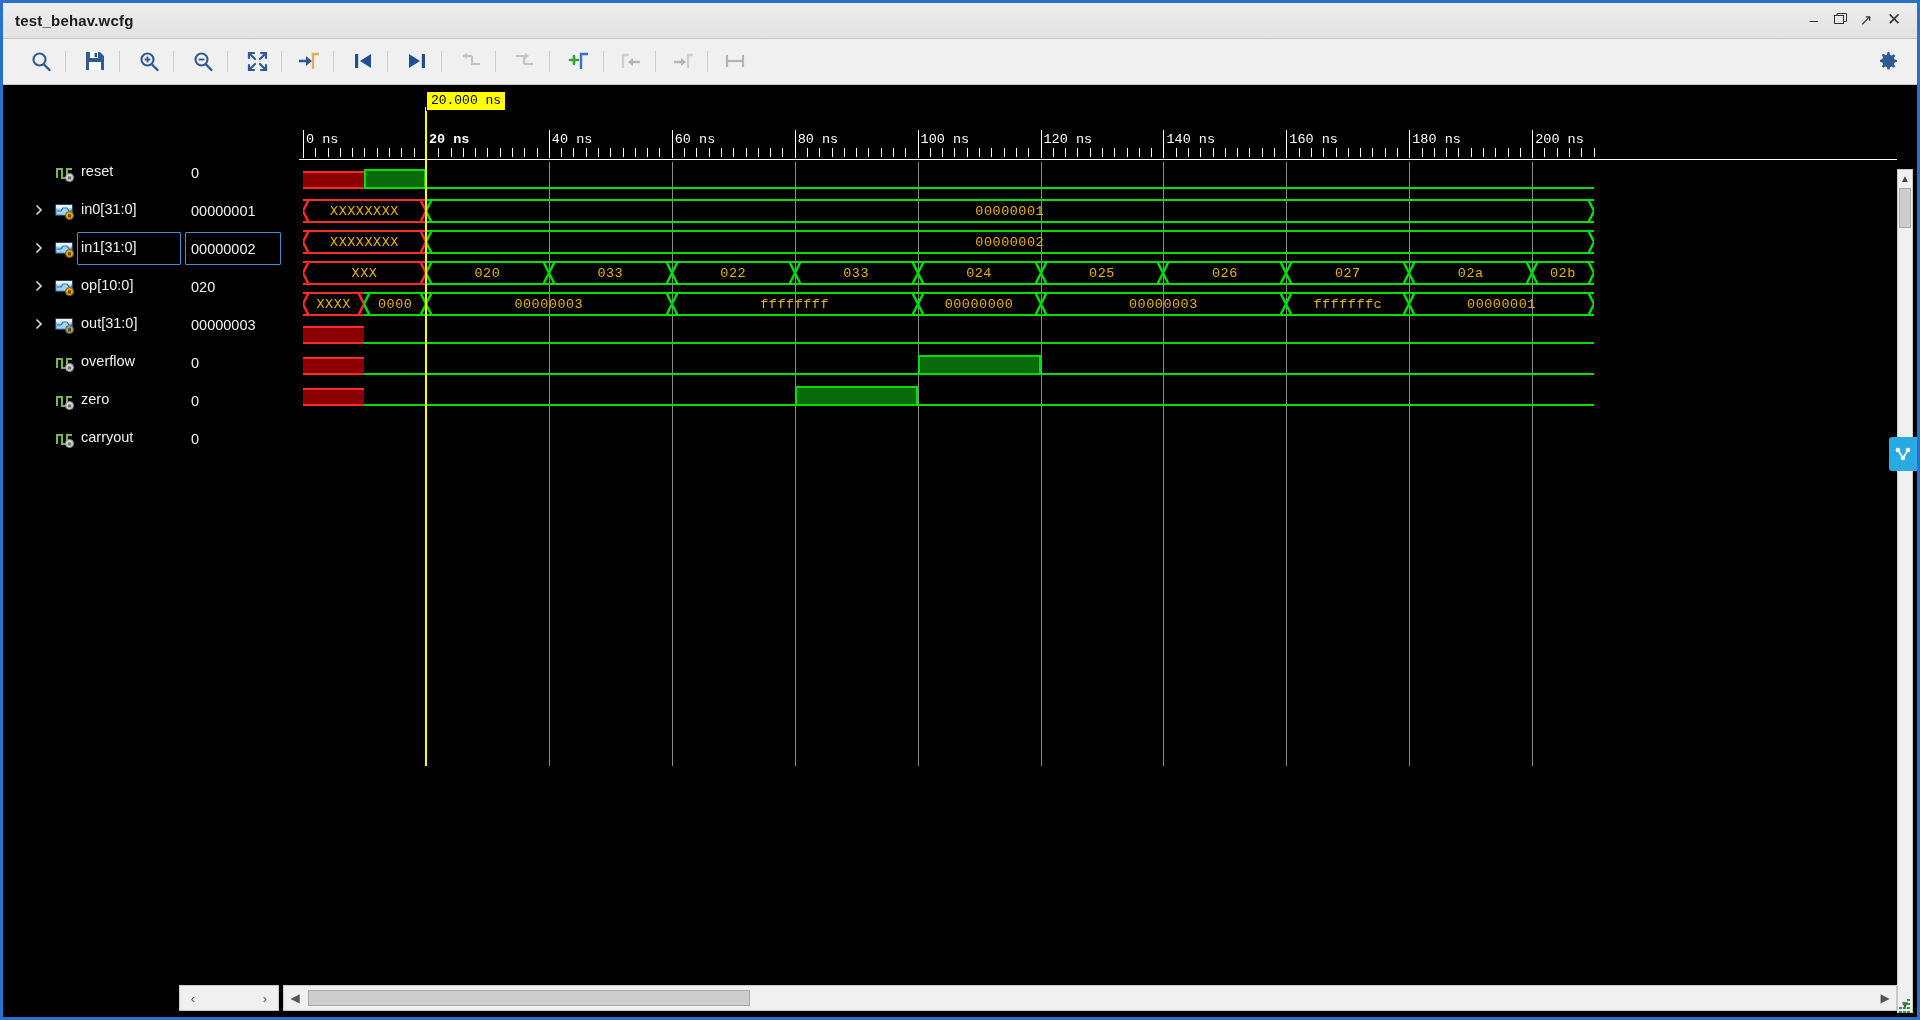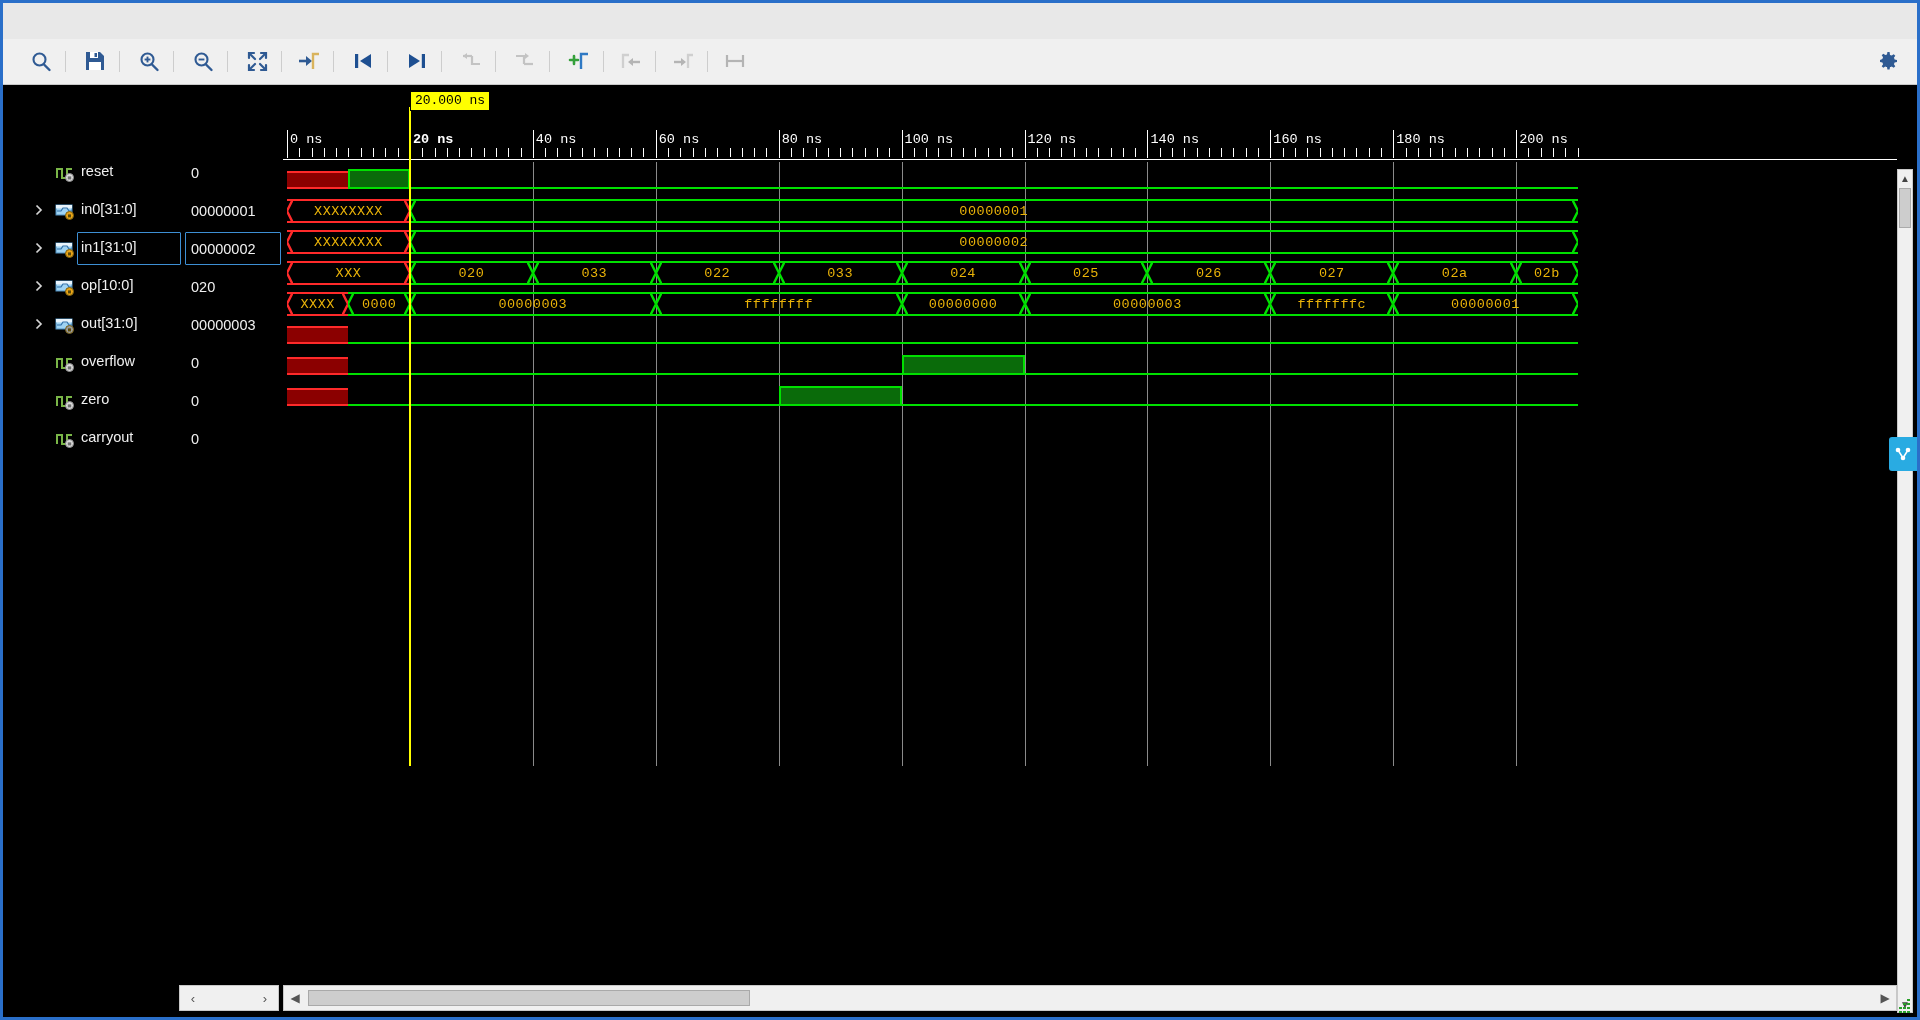--- a/index.html
+++ b/index.html
@@ -138,21 +138,21 @@
   }
   .mini-arrow{ width:26px;height:24px;display:flex;align-items:center;justify-content:center;color:#555;font-size:13px;}
 
   
   #wavepanel {
     position: absolute; left: 280px; top: 0px;
     width: 1614px; height: 932px;
     background: #000;
     overflow: hidden;
   }
-  #wave-inner { position:absolute; left:0; top:0; width:1614px; height:688px; }
+  #wave-inner { position:absolute; left:16px; top:0; width:1614px; height:688px; }
 
   #cursorflag {
     position:absolute; top:6px; height:20px;
     background:#ffff00; border:1px solid #000;
     font-family:"Liberation Mono", monospace;
     font-size:13px; color:#000; line-height:18px;
     padding:0 4px; white-space:nowrap; z-index:6;
   }
   #ruler {
     position:absolute; left:0; top:45px; width:1614px; height:32px;
@@ -218,20 +218,32 @@
   }
   #grip {
     position:absolute; right:6px; bottom:4px; width:12px; height:14px;
   }
 </style>
 </head>
 <body>
 
 <div id="app">
 
+  <div id="titlebar">
+    <div id="title-text">test_behav.wcfg</div>
+    <div class="win-btn" id="btn-min">–</div>
+    <div class="win-btn" id="btn-max">
+      <svg width="13" height="12" viewBox="0 0 13 12">
+        <rect x="0.5" y="2.5" width="9" height="8" fill="none" stroke="#333"></rect>
+        <path d="M3 2.5 V0.5 H12.5 V8.5 H10" fill="none" stroke="#333"></path>
+      </svg>
+    </div>
+    <div class="win-btn" id="btn-rest">↗</div>
+    <div class="win-btn" id="btn-close">✕</div>
+  </div>
 
   <div id="toolbar">
 
     <div class="tb-item" style="left:22px">
       <svg width="21" height="21" viewBox="0 0 21 21">
           <circle cx="8.5" cy="8.5" r="6" fill="none" stroke="#2f5a93" stroke-width="2.1"></circle>
           <line x1="13" y1="13.5" x2="18.5" y2="19" stroke="#2f5a93" stroke-width="2.4" stroke-linecap="round"></line>
         </svg>
     </div>
     <div class="tb-sep" style="left:62px"></div>

